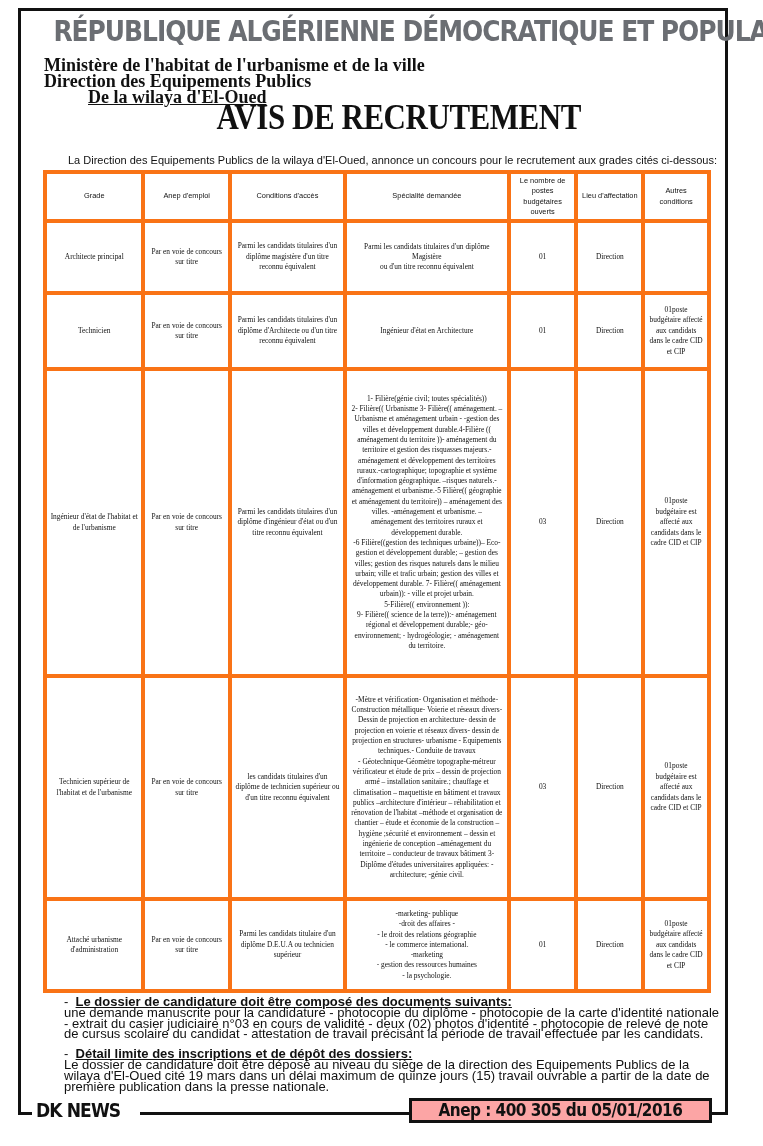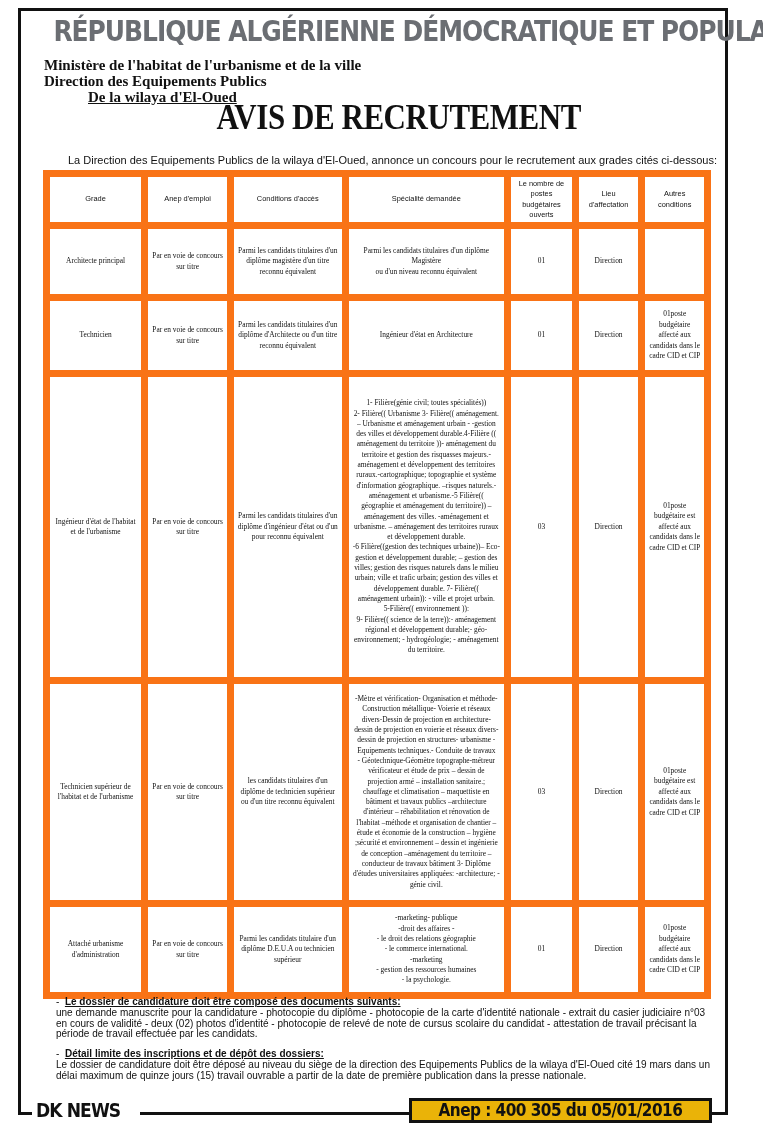--- a/index.html
+++ b/index.html
@@ -1,37 +1,37 @@
 <!DOCTYPE html>
 <html><head>
 <meta charset="utf-8">
 <style>
   html, body { margin:0; padding:0; background:#fff; }
   body { width:763px; height:1146px; position:relative; overflow:hidden; font-family:"Liberation Serif", serif; color:#111; }
   .frame { position:absolute; left:18px; top:8px; width:710px; height:1107px; border:3px solid #111; border-bottom:none; box-sizing:border-box; }
   .republic { position:absolute; left:0; width:763px; top:14px; text-align:center; font-family:"DejaVu Sans", sans-serif; font-weight:bold; font-size:29px; color:#6b6e73; letter-spacing:-1.2px; transform:scaleX(0.86); transform-origin:center; white-space:nowrap; }
-  .ministry { position:absolute; left:44px; top:57px; font-size:15px; font-weight:bold; line-height:16px; }
+  .ministry { position:absolute; left:44px; top:57px; font-size:18px; font-weight:bold; line-height:16px; }
   .ministry div { white-space:nowrap; }
   .ministry .u { text-decoration:underline;margin-left:44px; }
   .avis { position:absolute; left:0; width:763px; top:96px; text-align:center; font-size:36px; font-weight:bold; letter-spacing:-0.5px; transform:scaleX(0.86); transform-origin:center; padding-left:40px; box-sizing:border-box; white-space:nowrap; }
   .intro { position:absolute; left:68px; top:154px; font-family:"Liberation Sans", sans-serif; font-size:11px; white-space:nowrap; }
   table.grid { position:absolute; left:43px; top:170px; width:668px; border-collapse:collapse; font-size:7.4px; line-height:10.4px; }
-  table.grid td, table.grid th { border:7px solid #f97316; text-align:center; vertical-align:middle; padding:1px 3px; font-weight:normal; }
+  table.grid td, table.grid th { border:4px solid #f97316; text-align:center; vertical-align:middle; padding:1px 3px; font-weight:normal; }
   table.grid th { font-family:"Liberation Sans", sans-serif; font-size:7.4px; height:43px; }
   td.spec { text-align:center; padding:2px 4px !important; line-height:10.3px; }
   td.spec div { white-space:normal; }
   .num { font-weight:bold; }
-  .notes { position:absolute; left:56px; top:997px; width:660px; font-family:"Liberation Sans", sans-serif; font-size:10px; line-height:10.8px; }
+  .notes { position:absolute; left:64px; top:997px; width:660px; font-family:"Liberation Sans", sans-serif; font-size:13px; line-height:10.8px; }
   .notes .h { text-decoration:underline; font-weight:bold; }
   .notes p { margin:0 0 9px 0; }
   .footer-line { position:absolute; left:140px; top:1112px; width:270px; height:3px; background:#111; }
   .footer-line2 { position:absolute; left:712px; top:1112px; width:16px; height:3px; background:#111; }
   .footer-line3 { position:absolute; left:18px; top:1112px; width:14px; height:3px; background:#111; }
   .dknews { position:absolute; left:36px; top:1099px; font-family:"DejaVu Sans", sans-serif; font-weight:bold; font-size:19px; letter-spacing:-1px; transform:scaleX(0.9); transform-origin:left; }
-  .anep { position:absolute; left:409px; top:1098px; width:303px; height:25px; border:3px solid #111; box-sizing:border-box; font-family:"DejaVu Sans", sans-serif; font-weight:bold; font-size:17px; line-height:19px; text-align:center; letter-spacing:-0.6px; background:#eab308; white-space:nowrap; }
+  .anep { position:absolute; left:409px; top:1098px; width:303px; height:25px; border:3px solid #111; box-sizing:border-box; font-family:"DejaVu Sans", sans-serif; font-weight:bold; font-size:17px; line-height:19px; text-align:center; letter-spacing:-0.6px; background:#fca5a5; white-space:nowrap; }
   .anep span { display:inline-block; transform:scaleX(0.9); }
 </style>
 </head>
 <body>
 
 <div class="frame"></div>
 <div class="footer-line3"></div>
 <div class="footer-line"></div>
 <div class="footer-line2"></div>
 
@@ -68,41 +68,41 @@
       <th>Autres conditions</th>
     </tr>
   </thead>
   <tbody>
     <tr style="height:72px">
       <td>Architecte principal</td>
       <td>Par en voie de concours sur titre</td>
       <td>Parmi les candidats titulaires d'un diplôme magistère d'un titre reconnu équivalent</td>
       <td class="spec">
         <div>Parmi les candidats titulaires d'un  diplôme Magistère</div>
-        <div>ou d'un niveau reconnu équivalent</div>
+        <div>ou d'un titre reconnu équivalent</div>
       </td>
       <td class="num">01</td>
       <td>Direction</td>
       <td></td>
     </tr>
     <tr style="height:76px">
       <td>Technicien</td>
       <td>Par en voie de concours sur titre</td>
       <td>Parmi les candidats titulaires d'un diplôme d'Architecte ou d'un titre reconnu équivalent</td>
       <td class="spec">
         <div>Ingénieur d'état en Architecture</div>
       </td>
       <td class="num">01</td>
       <td>Direction</td>
       <td>01poste budgétaire affecté aux candidats dans le cadre CID et CIP</td>
     </tr>
     <tr style="height:307px">
       <td>Ingénieur d'état de l'habitat et de l'urbanisme</td>
       <td>Par en voie de concours sur titre</td>
-      <td>Parmi les candidats titulaires d'un  diplôme d'ingénieur d'état ou d'un pour reconnu équivalent</td>
+      <td>Parmi les candidats titulaires d'un  diplôme d'ingénieur d'état ou d'un titre reconnu équivalent</td>
       <td class="spec">
         <div>1- Filière(génie civil; toutes spécialités))</div>
         <div>2- Filière(( Urbanisme 3- Filière(( aménagement. – Urbanisme et aménagement urbain - -gestion des villes et développement durable.4-Filière (( aménagement du territoire ))- aménagement du territoire et gestion  des risquasses majeurs.- aménagement et développement des territoires ruraux.-cartographique; topographie et système d'information géographique. –risques naturels.- aménagement et urbanisme.-5 Filière(( géographie et aménagement du territoire)) – aménagement des villes. -aménagement et urbanisme. – aménagement des territoires ruraux et développement durable.</div>
         <div>-6 Filière((gestion des techniques urbaine))– Eco-gestion  et développement durable; – gestion des villes; gestion des risques naturels dans le milieu urbain; ville et trafic urbain; gestion des villes et développement durable. 7- Filière(( aménagement urbain)): - ville et projet urbain.</div>
         <div>5-Filière(( environnement )):</div>
         <div>9- Filière(( science de la terre)):- aménagement régional et développement durable;- géo-environnement; - hydrogéologie; - aménagement du territoire.</div>
       </td>
       <td class="num">03</td>
       <td>Direction</td>
       <td>01poste budgétaire est affecté aux candidats dans le cadre CID et CIP</td>

